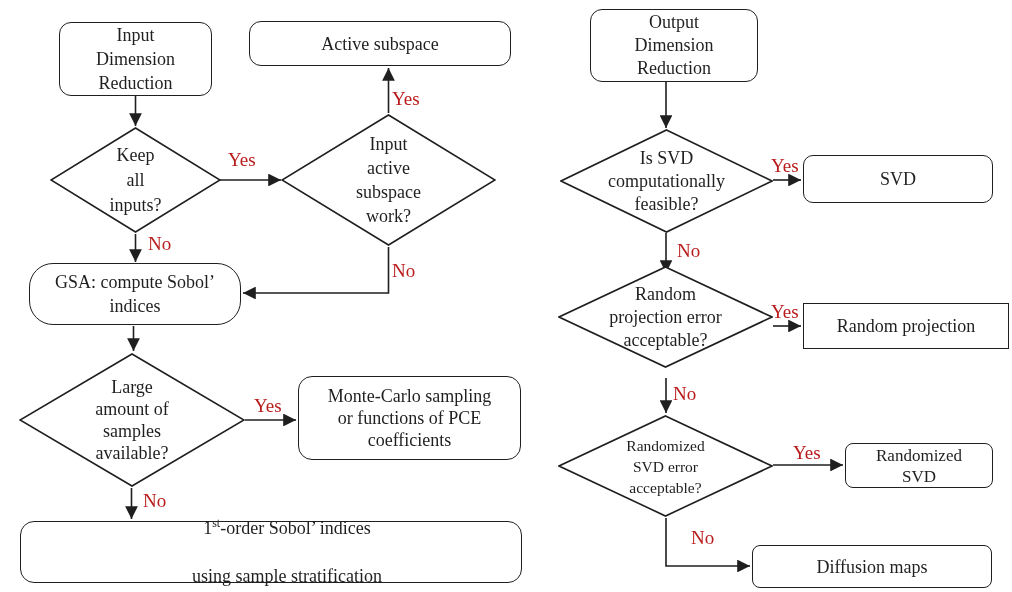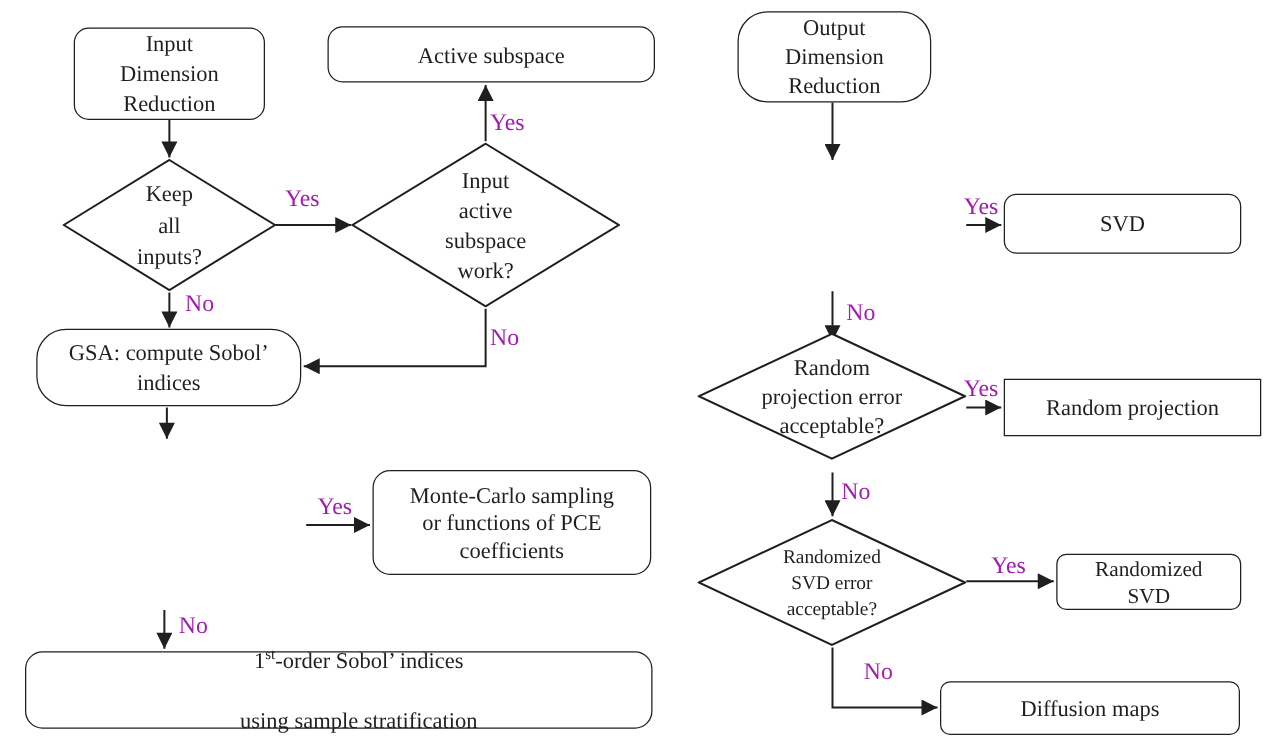--- a/index.html
+++ b/index.html
@@ -52,21 +52,21 @@
     z-index: 3;
     white-space: pre-line;
     font-size: 18px;
     line-height: 24px;
   }
   .edge-label {
     position: absolute;
     z-index: 4;
     font-size: 19px;
     line-height: 20px;
-    color: #a21caf;
+    color: #b91c1c;
   }
   .tline { white-space: nowrap; }
   sup { font-size: 12px; line-height: 0; }
 </style>
 </head>
 <body>
 
 <div id="canvas">
 
   <svg id="edges">
@@ -102,39 +102,48 @@
 
   <div class="node diamond" style="left:50px; top:127px; width:171px; height:106px;">
     <svg viewBox="0 0 171 106">
       <polygon points="85.5,1 170,53 85.5,105 1,53"></polygon>
     </svg>
     <div class="ntext" style="line-height:25px;">Keep
 all
 inputs?</div>
   </div>
 
-  <div class="node box" style="left:262px; top:21px; width:262px; height:45px; border-radius:12px;">
+  <div class="node box" style="left:249px; top:21px; width:262px; height:45px; border-radius:12px;">
     <div class="ntext">Active subspace</div>
   </div>
 
   <div class="node diamond" style="left:281px; top:114px; width:215px; height:132px;">
     <svg viewBox="0 0 215 132">
       <polygon points="107.5,1 214,66 107.5,131 1,66"></polygon>
     </svg>
     <div class="ntext">Input
 active
 subspace
 work?</div>
   </div>
 
   <div class="node box" style="left:29px; top:263px; width:212px; height:62px; border-radius:24px;">
     <div class="ntext">GSA: compute Sobol’
 indices</div>
   </div>
 
+  <div class="node diamond" style="left:19px; top:353px; width:226px; height:134px;">
+    <svg viewBox="0 0 226 134">
+      <polygon points="113,1 225,67 113,133 1,67"></polygon>
+    </svg>
+    <div class="ntext" style="line-height:22px;">Large
+amount of
+samples
+available?</div>
+  </div>
 
   <div class="node box" style="left:298px; top:376px; width:223px; height:84px; border-radius:14px;">
     <div class="ntext" style="line-height:22px;">Monte-Carlo sampling
 or functions of PCE
 coefficients</div>
   </div>
 
   <div class="node box" style="left:20px; top:521px; width:502px; height:62px; border-radius:14px;padding-left:32px;">
     <div class="ntext">
       <div class="tline"><span>1</span><sup>st</sup><span>-order Sobol’ indices</span></div>
@@ -142,26 +151,34 @@
     </div>
   </div>
 
   <div class="edge-label" style="left:228px; top:150px;">Yes</div>
   <div class="edge-label" style="left:148px; top:234px;">No</div>
   <div class="edge-label" style="left:392px; top:89px;">Yes</div>
   <div class="edge-label" style="left:392px; top:261px;">No</div>
   <div class="edge-label" style="left:254px; top:396px;">Yes</div>
   <div class="edge-label" style="left:143px; top:491px;">No</div>
 
-  <div class="node box" style="left:590px; top:9px; width:155px; height:73px; border-radius:24px;">
+  <div class="node box" style="left:590px; top:9px; width:168px; height:73px; border-radius:12px;">
     <div class="ntext" style="line-height:23px;">Output
 Dimension
 Reduction</div>
   </div>
 
+  <div class="node diamond" style="left:560px; top:129px; width:213px; height:104px;">
+    <svg viewBox="0 0 213 104">
+      <polygon points="106.5,1 212,52 106.5,103 1,52"></polygon>
+    </svg>
+    <div class="ntext" style="line-height:23px;">Is SVD
+computationally
+feasible?</div>
+  </div>
 
   <div class="node box" style="left:803px; top:155px; width:190px; height:48px; border-radius:10px;">
     <div class="ntext">SVD</div>
   </div>
 
   <div class="node diamond" style="left:558px; top:266px; width:215px; height:102px;">
     <svg viewBox="0 0 215 102">
       <polygon points="107.5,1 214,51 107.5,101 1,51"></polygon>
     </svg>
     <div class="ntext" style="line-height:23px;">Random

